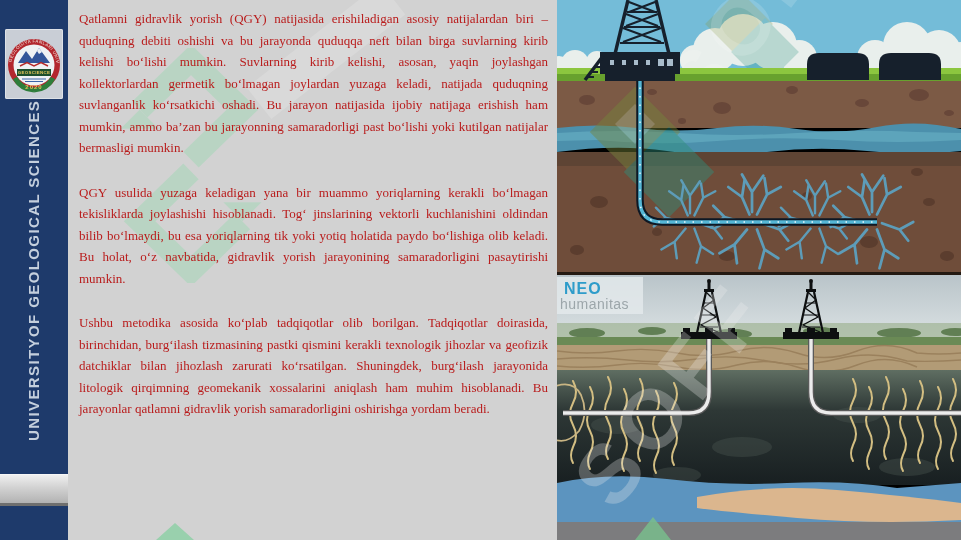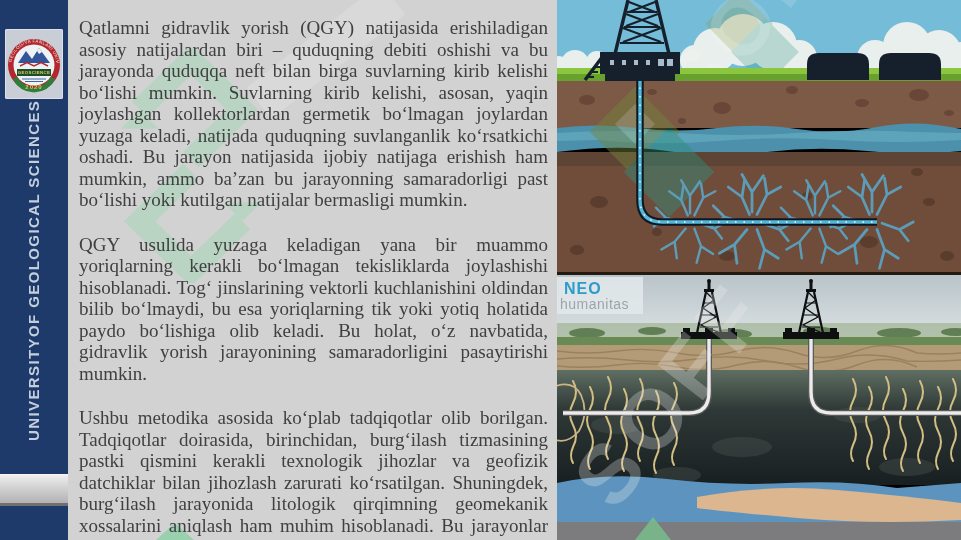--- a/index.html
+++ b/index.html
@@ -15,21 +15,21 @@
           font-family:"Liberation Sans",sans-serif;font-weight:600;font-size:15px;
           letter-spacing:1.4px;color:#C4CFDD;line-height:1.35;text-align:center;}
   .vtitle .vline{display:block;}
   .side-chip{position:absolute;left:0;bottom:34px;width:68px;height:32px;box-sizing:border-box;
              background:linear-gradient(180deg,#EFEFEF 0%,#D2D2D2 45%,#B2B2B2 100%);
              border-top:1px solid #f6f6f6;border-bottom:3px solid #6F6F6F;}
 
   
   .content{width:489px;height:540px;background:#D2D2D2;position:relative;flex:0 0 489px;
            box-sizing:border-box;padding:8px 9px 0 11px;overflow:hidden;}
-  .content p{margin:9px 0 23px 0;font-size:19px;line-height:21.5px;color:#404040;
+  .content p{margin:0 0 23px 0;font-size:13px;line-height:21.5px;color:#b91c1c;
              text-align:justify;position:relative;z-index:2;}
   .wm-s{position:absolute;left:48px;top:48px;width:150px;height:235px;z-index:1;opacity:.42;}
   .wm-stripe{position:absolute;left:238px;top:-34px;width:40px;height:170px;background:#FFFFFF;
              opacity:.16;transform:rotate(52deg);z-index:1;}
   .wm-tri{position:absolute;left:88px;bottom:0;width:38px;height:17px;z-index:1;}
 
   
   .figures{width:404px;height:540px;flex:0 0 404px;display:flex;flex-direction:column;}
   .fig-top{display:block;width:404px;height:272px;}
   .fig-sep{height:3px;background:#241A12;}

